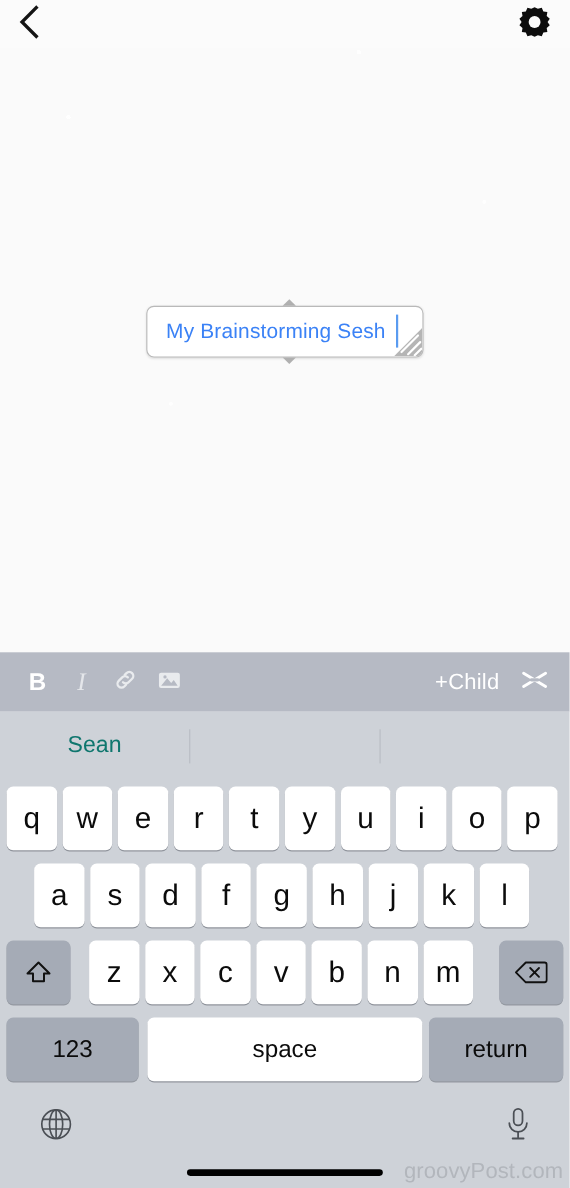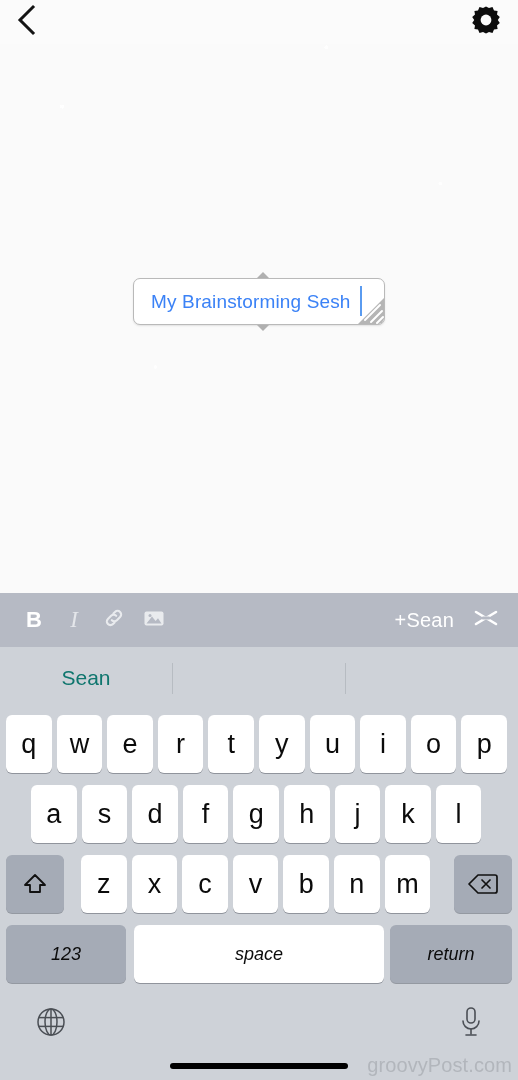--- a/index.html
+++ b/index.html
@@ -251,22 +251,21 @@
     font-size: 27px;
     color: #0b0b0b;
     cursor: pointer;
     user-select: none;
   }
   .key.dark {
     background: #a5abb6;
     box-shadow: 0 1px 0 rgba(110,115,125,0.6);
   }
   .key.special {
-    font-size: 18px;
-    font-style: italic;
+    font-size: 22px;
   }
   .key svg { display: block; }
 
   .bottombar {
     position: relative;
     width: 518px;
     height: 90px;
   }
   .globe-btn {
     position: absolute;
@@ -372,21 +371,21 @@
         <span>
           <svg width="24" height="24" viewBox="0 0 24 24">
             <rect x="2.5" y="5.5" width="19" height="14" rx="2" fill="#e9ebee"></rect>
             <path d="M4.5 17.5 L10 10.5 L13.6 15 L16 12.2 L19.5 17.5 Z" fill="#b6bac4"></path>
             <circle cx="8" cy="9.4" r="1.5" fill="#b6bac4"></circle>
           </svg>
         </span>
       </div>
     </div>
     <div class="fmt-right">
-      <div class="child-btn">+Sean</div>
+      <div class="child-btn">+Child</div>
       <div class="cut-btn">
         <span>
           <svg width="28" height="22" viewBox="0 0 28 22">
             <g stroke="#ffffff" stroke-width="2.6" fill="none" stroke-linecap="round">
               <path d="M4 5 L24 17"></path>
               <path d="M4 17 L24 5"></path>
             </g>
             <path d="M11 11 L17 11" stroke="#b6bac4" stroke-width="3" stroke-linecap="round"></path>
           </svg>
         </span>

